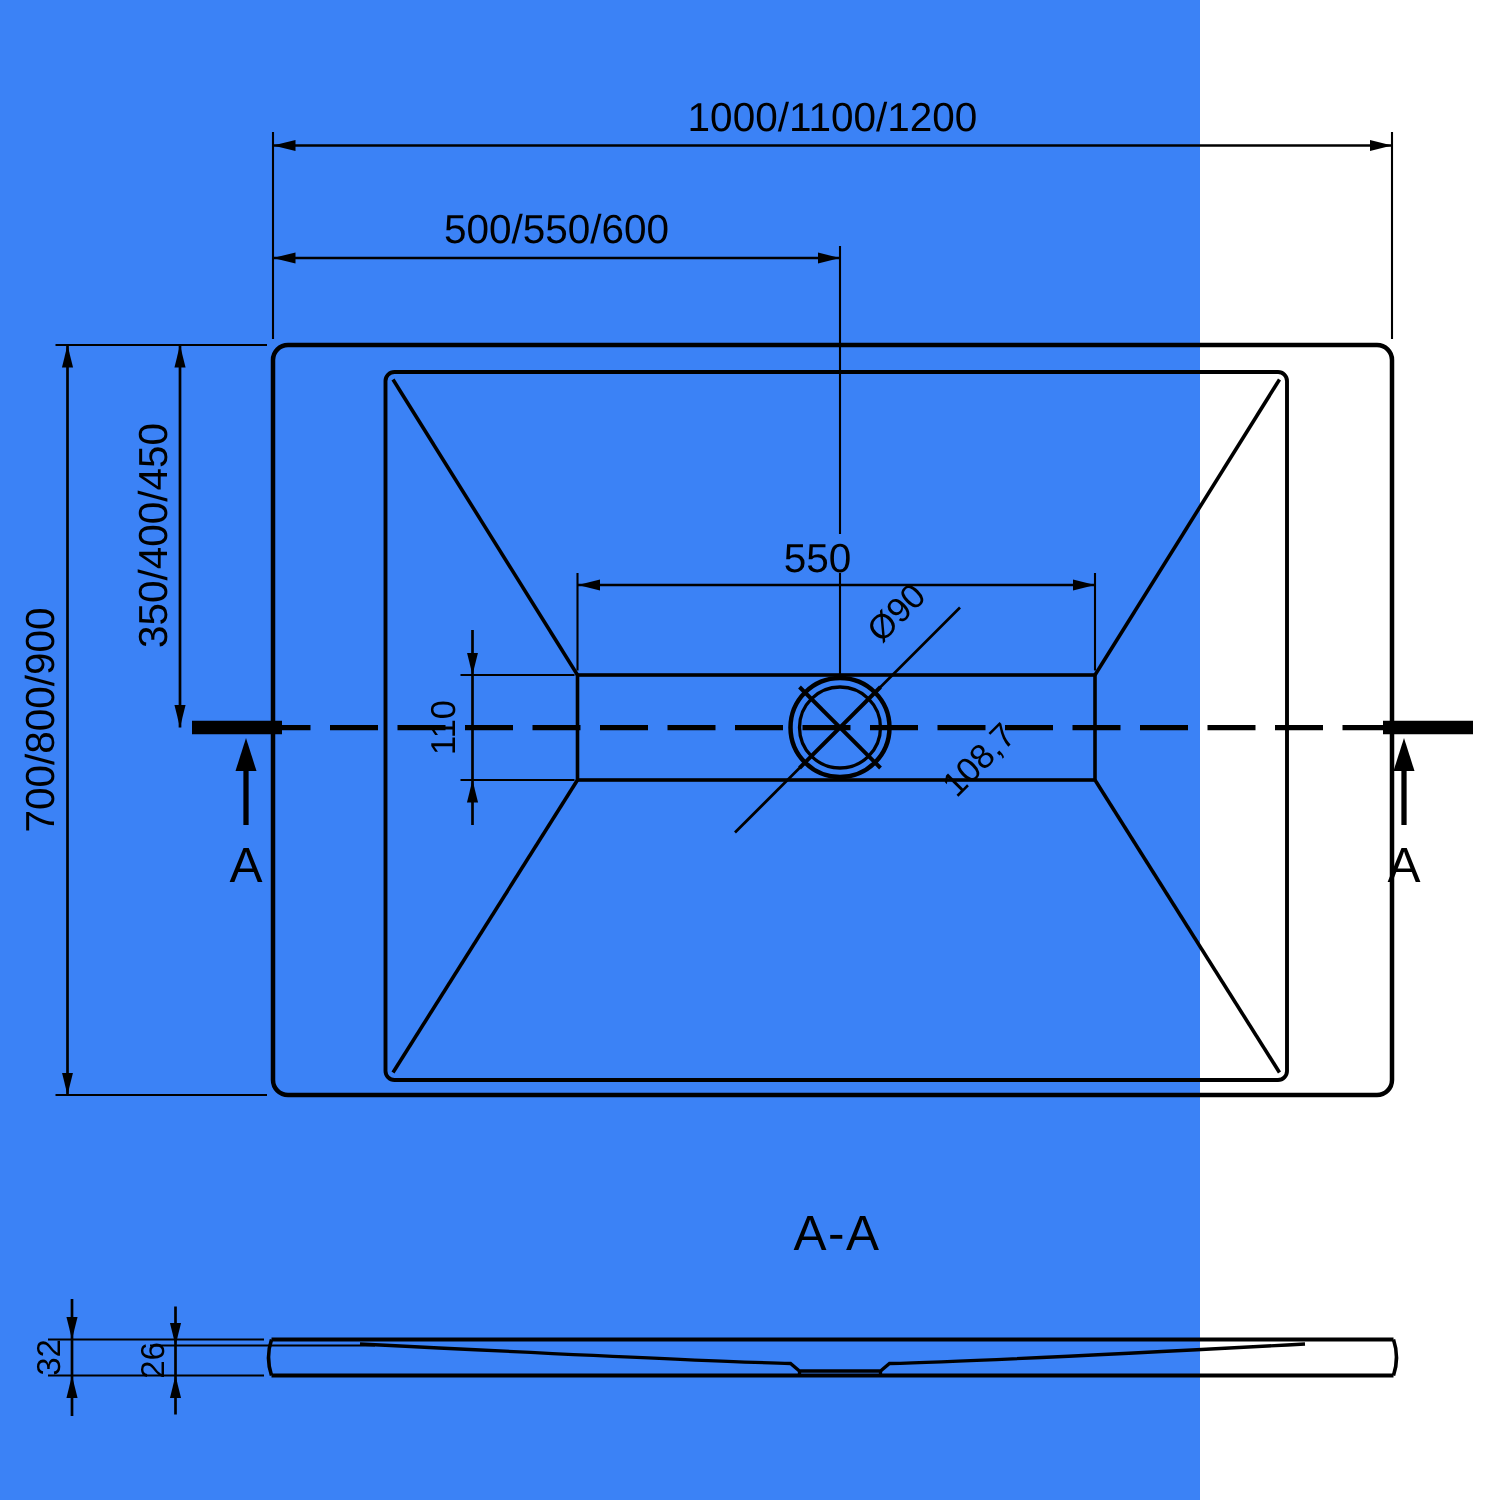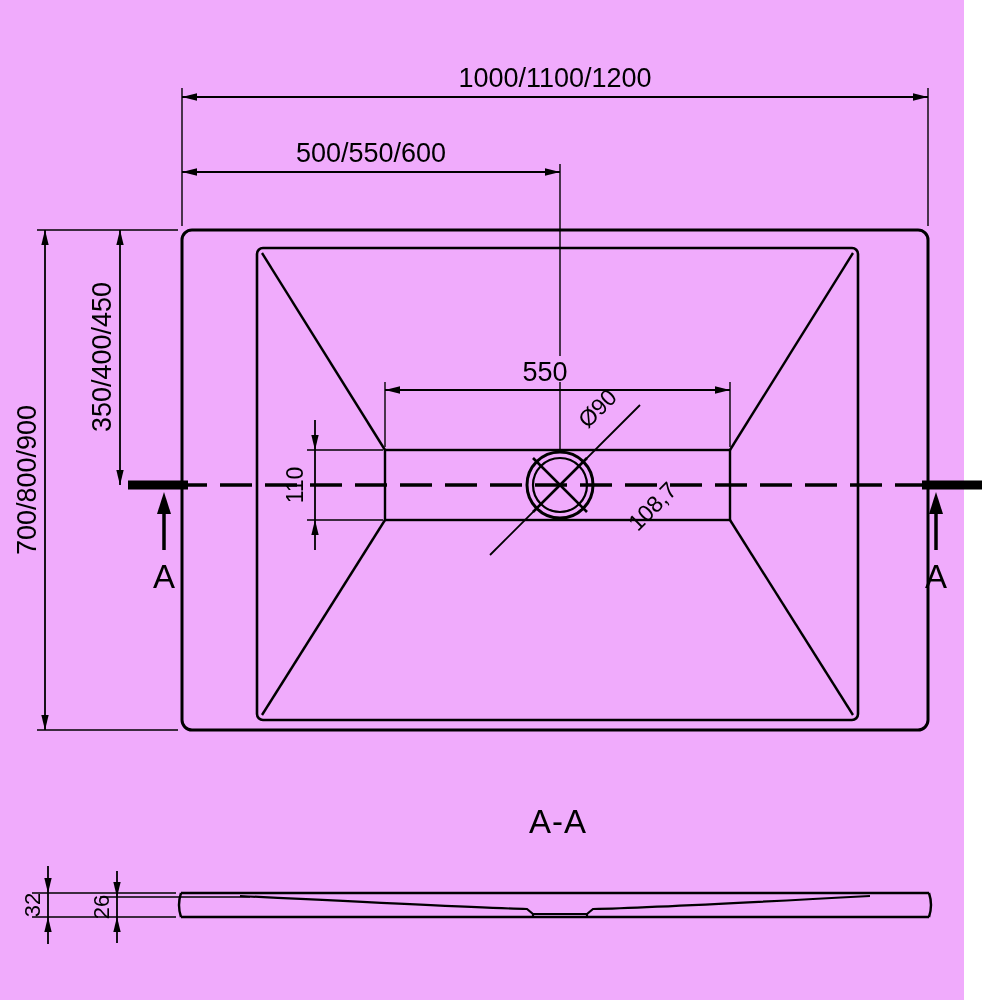--- a/index.html
+++ b/index.html
@@ -1,16 +1,16 @@
 <!DOCTYPE html>
 <html><head>
 <meta charset="utf-8">
 <style>
   html,body{margin:0;padding:0;background:#ffffff;width:1000px;height:1000px;overflow:hidden;}
-  .canvas-wrap{width:964px;height:1000px;background:#f0abfc;}
+  .canvas-wrap{width:800px;height:1000px;background:#3b82f6;}
   svg{display:block;}
   text{font-family:"Liberation Sans", sans-serif;fill:#000;}
   .dim-text{font-size:27px;}
   .dim-text-small{font-size:23px;}
   .dim-text-tiny{font-size:22px;}
   .marker-text{font-size:33px;}
   .title-text{font-size:33px;letter-spacing:1px;}
   .geo{stroke:#000;fill:none;}
   .w3{stroke-width:3;}
   .w26{stroke-width:2.6;}

